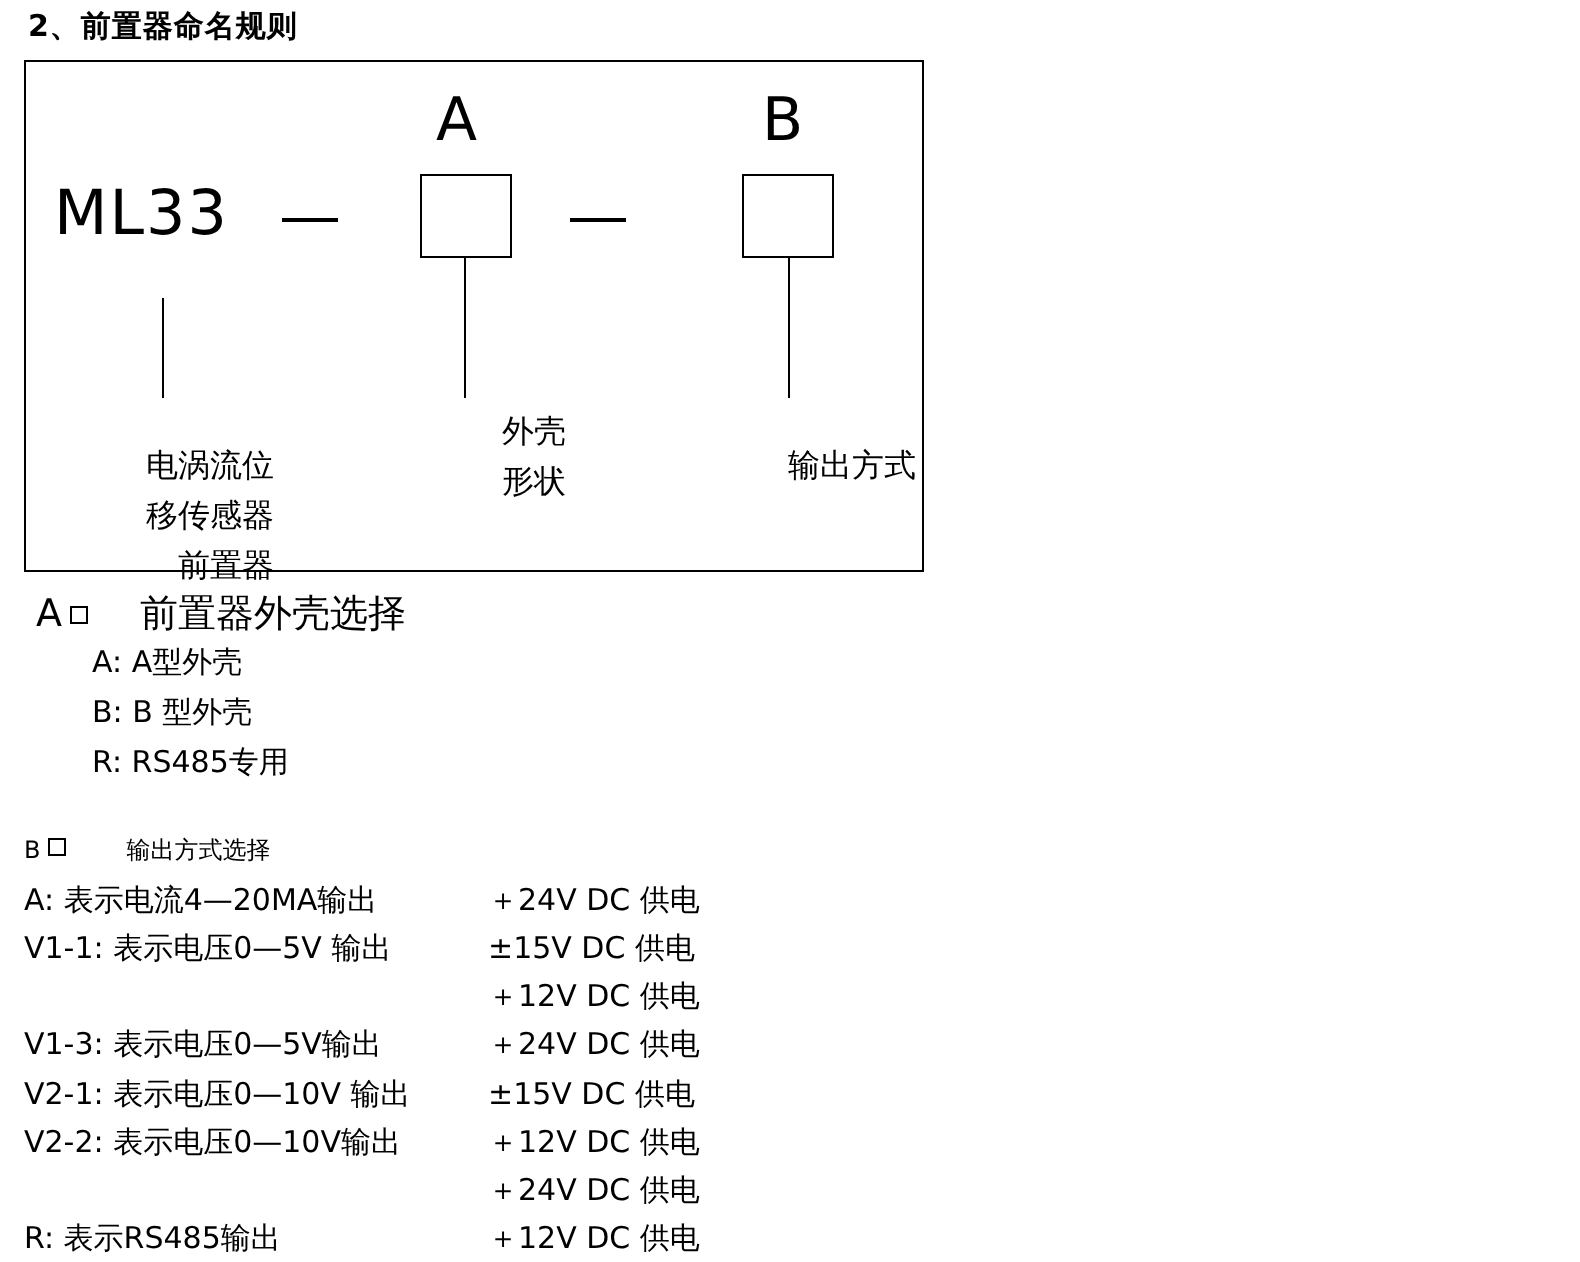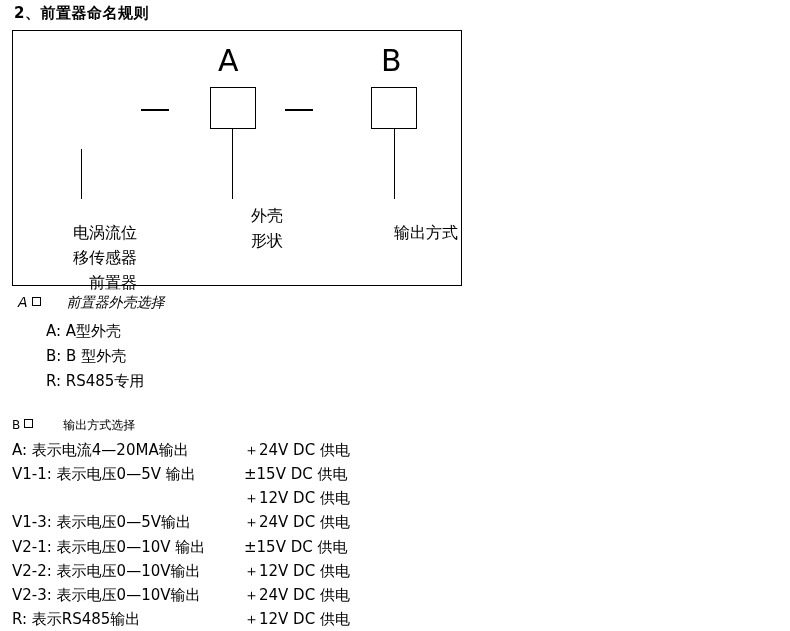--- a/index.html
+++ b/index.html
@@ -86,22 +86,21 @@
   }
   .dlabel-1 { left: 14px; top: 190px; width: 110px; }
   .dlabel-2 { left: 170px; top: 173px; width: 100px; }
   .dlabel-3 { left: 320px; top: 190px; width: 125px; }
 
   
   .sec-a-title {
     position: absolute;
     left: 18px;
     top: 294px;
-    font-size: 14px;
-    font-style: italic;
+    font-size: 19px;
   }
   .sec-a-title .sq-mark {
     display: inline-block;
     width: 9px;
     height: 9px;
     border: 1px solid #000;
     box-sizing: border-box;
     margin: 0 4px 0 4px;
     vertical-align: 1px;
   }
@@ -156,20 +155,21 @@
 </head>
 <body>
 
 <div class="heading">2、前置器命名规则</div>
 
 <div class="diagram-box">
 
   <div class="letter letter-a">A</div>
   <div class="letter letter-b">B</div>
 
+  <div class="model-text">ML33</div>
 
   <div class="dash dash-1"></div>
   <div class="dash dash-2"></div>
 
   <div class="sq sq-a"></div>
   <div class="sq sq-b"></div>
 
   <div class="vline vline-1"></div>
   <div class="vline vline-2"></div>
   <div class="vline vline-3"></div>
@@ -217,19 +217,18 @@
 </div>
 <div class="b-row" style="top:538px">
   <span class="desc">V2-1: 表示电压0—10V 输出</span>
   <span class="power">±15V  DC 供电</span>
 </div>
 <div class="b-row" style="top:562px">
   <span class="desc">V2-2: 表示电压0—10V输出</span>
   <span class="power">＋12V DC 供电</span>
 </div>
 <div class="b-row" style="top:586px">
-  <span class="desc">V2-3: 表示电压0—10V输出</span>
   <span class="power">＋24V DC 供电</span>
 </div>
 <div class="b-row" style="top:610px">
   <span class="desc">R:  表示RS485输出</span>
   <span class="power">＋12V DC  供电</span>
 </div>
 
 </body></html>

